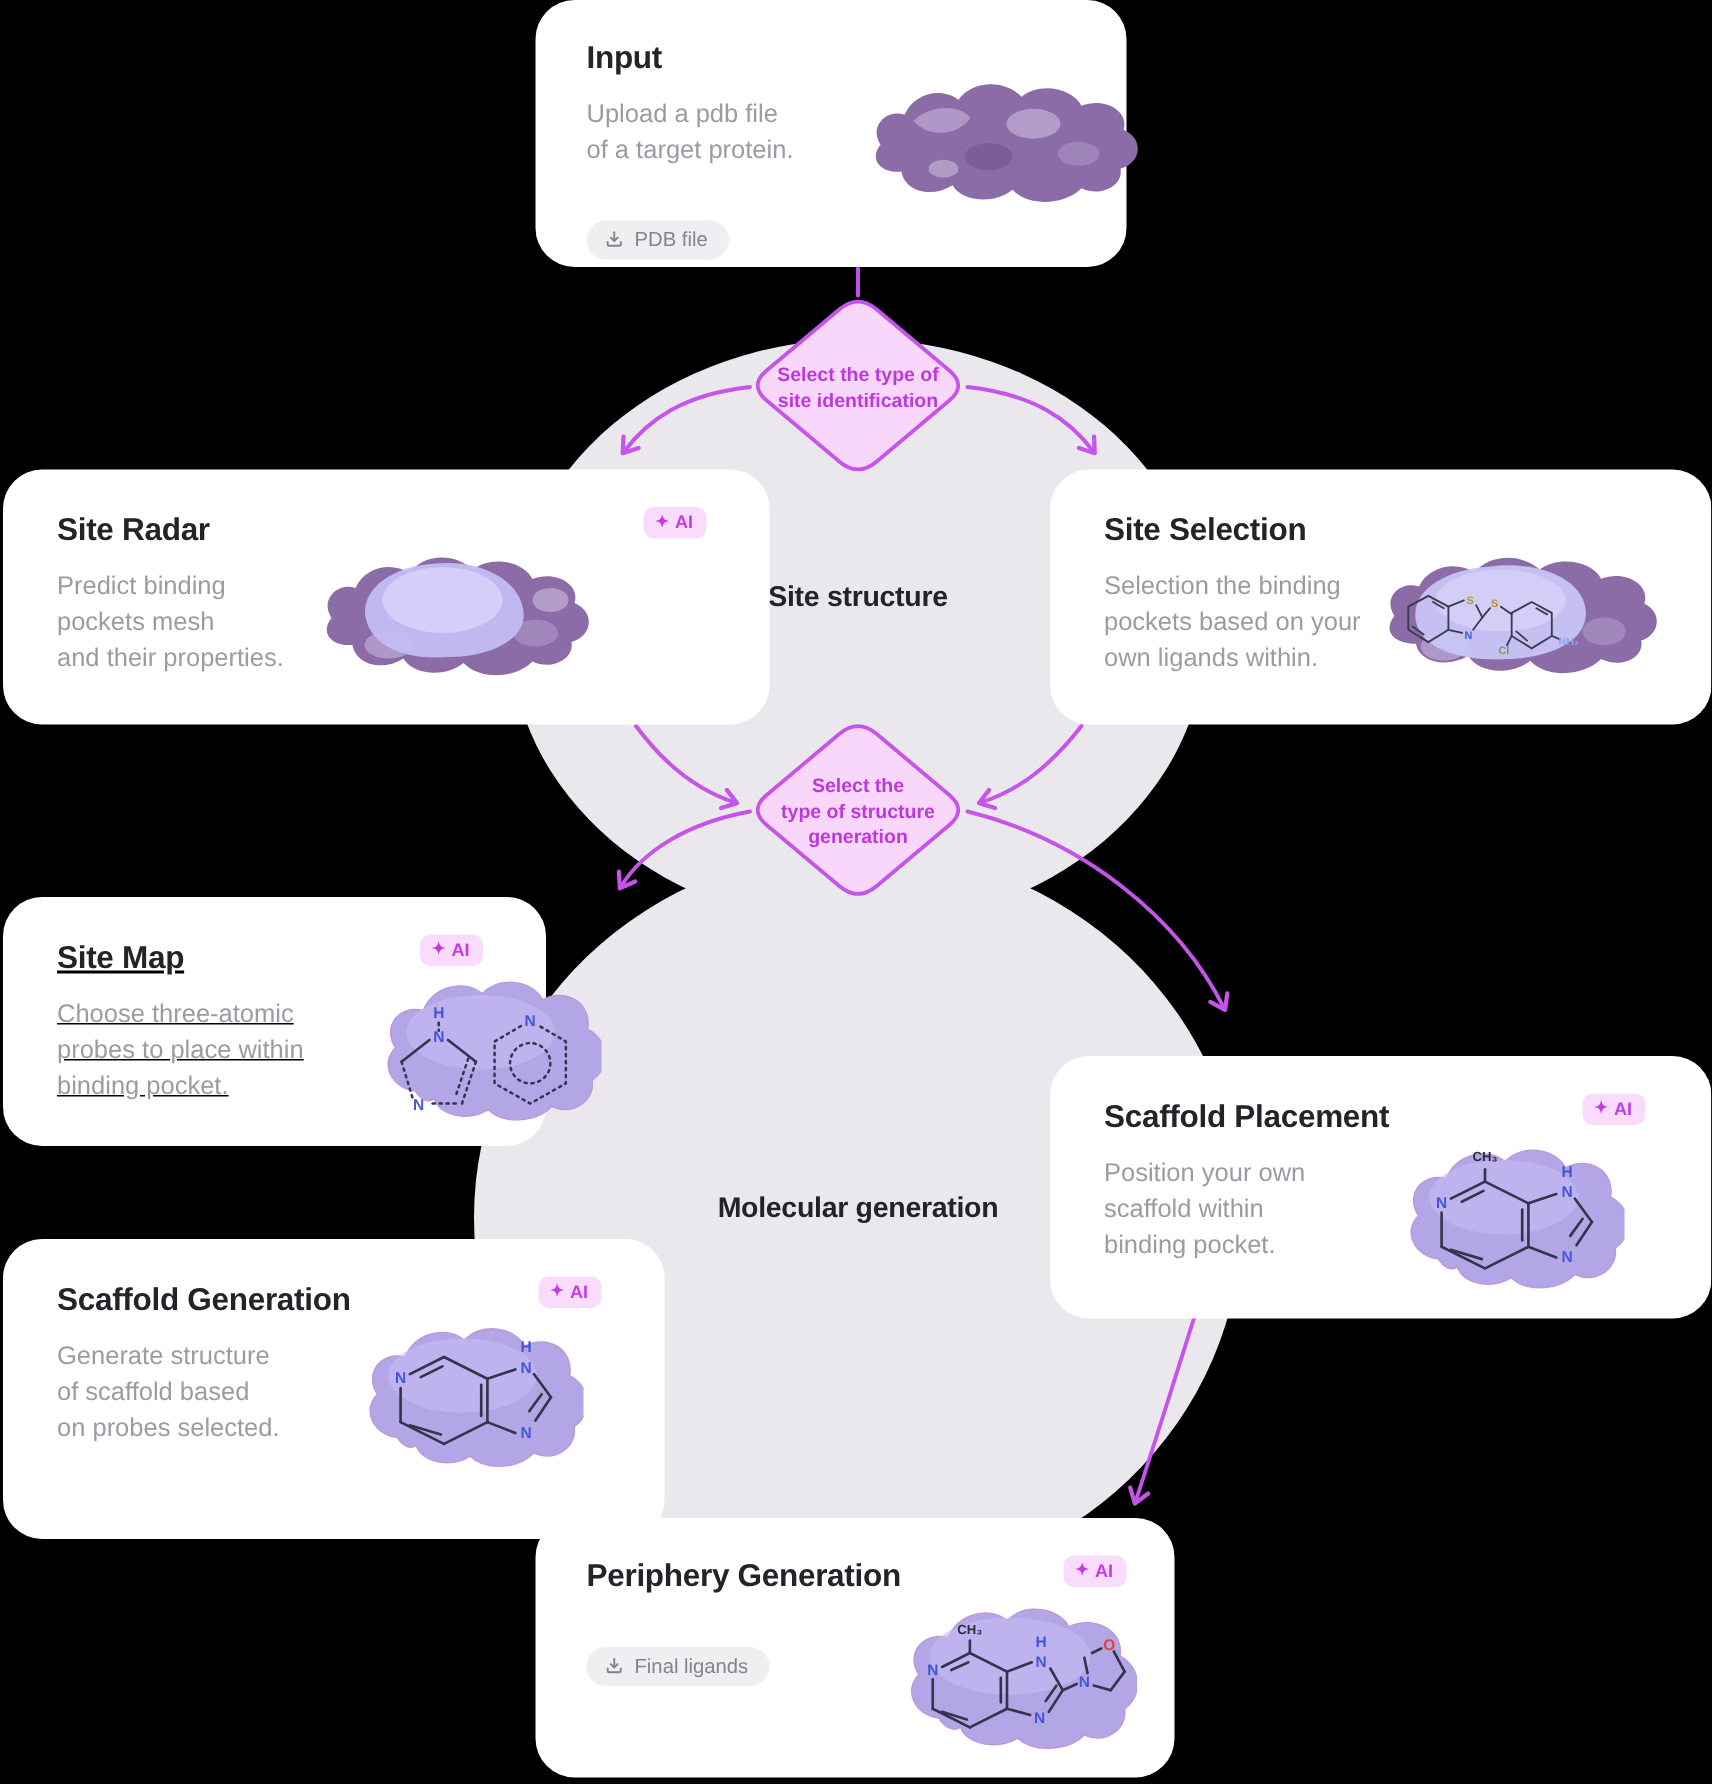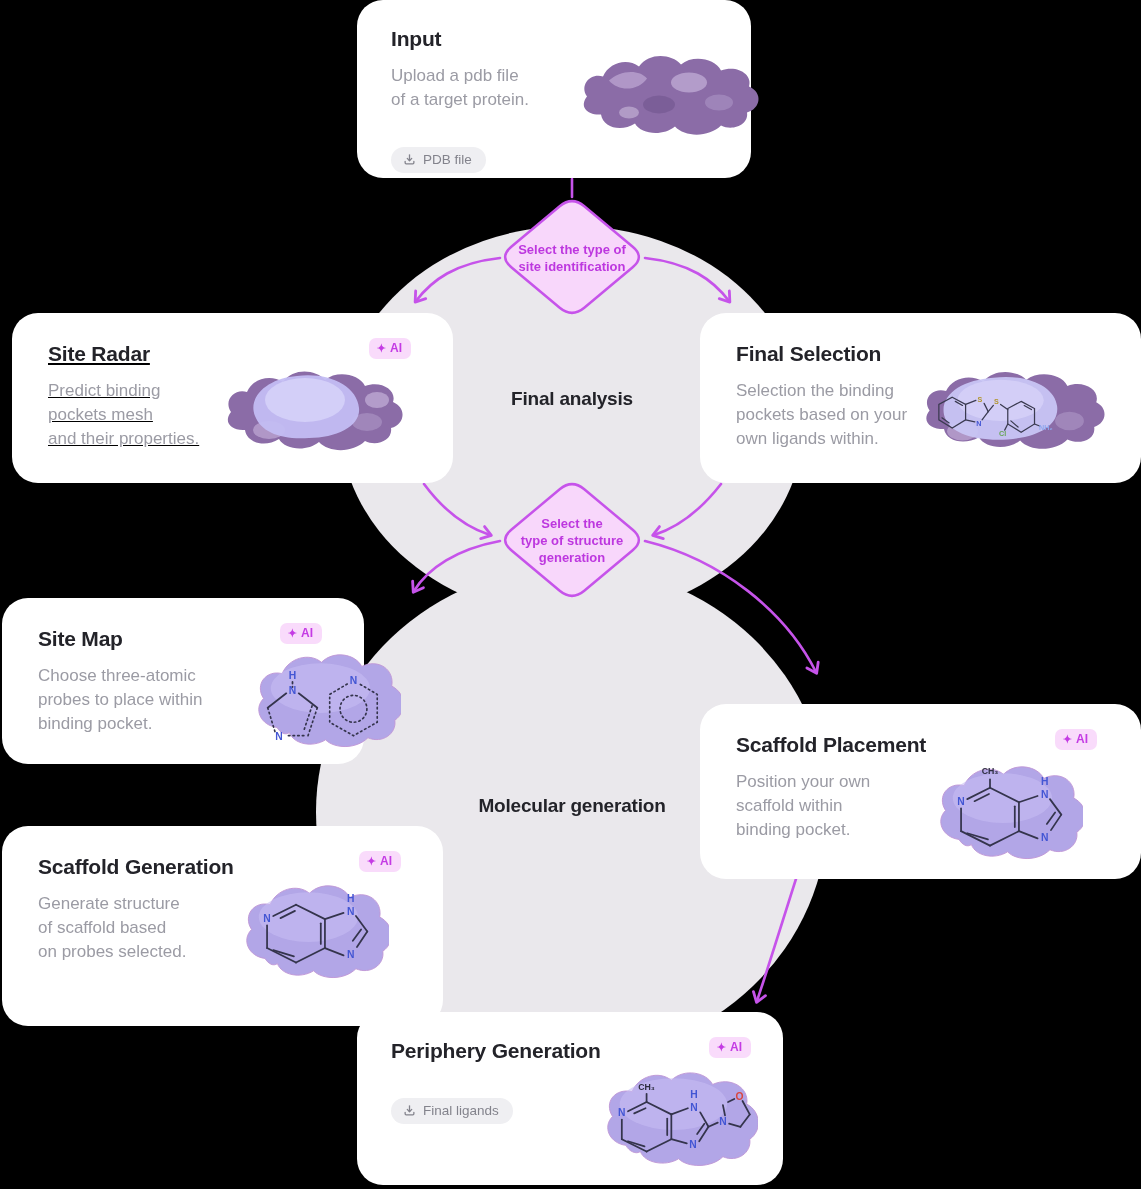--- a/index.html
+++ b/index.html
@@ -23,23 +23,23 @@
   .stage-label{position:absolute;width:250px;text-align:center;font-size:19px;font-weight:700;
                color:#232329;letter-spacing:-0.2px;}
   .diamond-label{position:absolute;width:170px;text-align:center;font-size:13px;line-height:17px;
                  font-weight:700;color:#bd37df;white-space:pre-line;}
   .lbl-site-analysis{left:447px;top:388px;}
   .lbl-molecular-generation{left:447px;top:795px;}
   .dlbl-1{left:487px;top:241px;}
   .dlbl-2{left:487px;top:515px;}
   
   .card-input{left:357px;top:0;width:394px;height:178px;}
-  .card-site-radar{left:12px;top:313px;width:441px;height:170px;text-decoration:underline;}
+  .card-site-radar{left:2px;top:313px;width:511px;height:170px;}
   .card-site-selection{left:700px;top:313px;width:441px;height:170px;}
-  .card-site-map{left:2px;top:598px;width:362px;height:166px;}
+  .card-site-map{left:2px;top:598px;width:362px;height:166px;text-decoration:underline;}
   .card-scaffold-generation{left:2px;top:826px;width:441px;height:200px;}
   .card-scaffold-placement{left:700px;top:704px;width:441px;height:175px;}
   .card-periphery{left:357px;top:1012px;width:426px;height:173px;}
   
   .bond{stroke:#34344c;stroke-width:1.7;fill:none;stroke-linecap:round;}
   .bond-thin{stroke:#3a3a50;stroke-width:1.2;fill:none;stroke-linecap:round;}
   .bond-dash{stroke:#34344c;stroke-width:1.6;fill:none;stroke-linecap:round;stroke-dasharray:1.5 3;}
   .atom-n{fill:#4356d4;font-size:10px;font-weight:700;text-anchor:middle;}
   .atom-sm{fill:#4356d4;font-size:7px;font-weight:700;text-anchor:middle;}
   .atom-o{fill:#d9453c;font-size:10px;font-weight:700;text-anchor:middle;}
@@ -77,21 +77,21 @@
       <path marker-end="url(#arr)" d="M500,541 C457,549 428,568 414,591"></path>
       <path marker-end="url(#arr)" d="M645,541 C722,560 786,612 816,672"></path>
       <path marker-end="url(#arr)" d="M347,946 C356,972 371,993 390,1007"></path>
       <path marker-end="url(#arr)" d="M803,857 C785,913 770,962 757,1001"></path>
     </g>
 
     <path d="M559.7,206.2 Q572,196 584.3,206.2 L632.7,246.8 Q645,257 632.7,267.2 L584.3,307.8 Q572,318 559.7,307.8 L511.3,267.2 Q499,257 511.3,246.8 Z" fill="#f8d7fb" stroke="#c653ea" stroke-width="2.5" stroke-linejoin="round"></path>
     <path d="M559.7,489.2 Q572,479 584.3,489.2 L632.7,529.8 Q645,540 632.7,550.2 L584.3,590.8 Q572,601 559.7,590.8 L511.3,550.2 Q499,540 511.3,529.8 Z" fill="#f8d7fb" stroke="#c653ea" stroke-width="2.5" stroke-linejoin="round"></path>
   </svg>
 
-  <div class="stage-label lbl-site-analysis">Final analysis</div>
+  <div class="stage-label lbl-site-analysis">Site structure</div>
   <div class="stage-label lbl-molecular-generation">Molecular generation</div>
   <div class="diamond-label dlbl-1">Select the type of
 site identification</div>
   <div class="diamond-label dlbl-2">Select the
 type of structure
 generation</div>
 
   <section class="card card-input pad-center">
     <h2 class="card-title">Input</h2>
     <p class="card-desc">Upload a pdb file
@@ -129,21 +129,21 @@
       <path d="M14,60 C6,48 18,36 30,40 C36,26 54,22 66,30 C76,16 98,17 108,28 C120,18 142,22 148,34 C164,28 180,38 176,50 C190,56 188,72 174,76 C176,88 160,95 148,89 C136,101 112,101 102,90 C90,100 68,98 62,87 C48,96 30,91 28,78 C14,79 6,70 14,60 Z" fill="#8b6ca7"></path>
       <ellipse cx="52" cy="78" rx="16" ry="9" fill="#b9a2cf" opacity="0.8"></ellipse>
       <ellipse cx="150" cy="70" rx="15" ry="9" fill="#a78fc0" opacity="0.75"></ellipse>
       <ellipse cx="160" cy="48" rx="12" ry="8" fill="#c4b0d8" opacity="0.7"></ellipse>
       <path d="M38,64 C30,44 52,26 80,24 C112,20 140,34 142,56 C144,74 120,86 92,86 C64,88 44,80 38,64 Z" fill="#c3bdf3" opacity="0.95"></path>
       <ellipse cx="88" cy="48" rx="40" ry="22" fill="#d6d2f9" opacity="0.85"></ellipse>
     </svg>
   </section>
 
   <section class="card card-site-selection pad-side">
-    <h2 class="card-title">Final Selection</h2>
+    <h2 class="card-title">Site Selection</h2>
     <p class="card-desc">Selection the binding
 pockets based on your
 own ligands within.</p>
     <svg class="illus" style="left:212px;top:40px;" width="208" height="108" viewBox="0 0 200 105">
       <path d="M16,56 C8,44 20,33 32,37 C38,24 56,20 68,28 C78,15 100,16 110,26 C122,17 144,20 150,32 C166,26 182,36 178,48 C190,54 188,68 176,72 C178,84 162,90 150,84 C138,96 114,96 104,85 C92,95 70,93 64,82 C50,90 32,86 30,74 C16,74 8,66 16,56 Z" fill="#8b6ca7"></path>
       <ellipse cx="48" cy="76" rx="15" ry="9" fill="#b9a2cf" opacity="0.8"></ellipse>
       <ellipse cx="152" cy="66" rx="14" ry="9" fill="#a78fc0" opacity="0.75"></ellipse>
       <path d="M30,60 C26,40 48,26 78,24 C110,20 138,32 140,52 C142,70 122,82 92,84 C60,86 34,78 30,60 Z" fill="#c8c5f4" opacity="0.95"></path>
       <ellipse cx="85" cy="46" rx="42" ry="20" fill="#d8d4fa" opacity="0.7"></ellipse>
       <g class="bond-thin">

